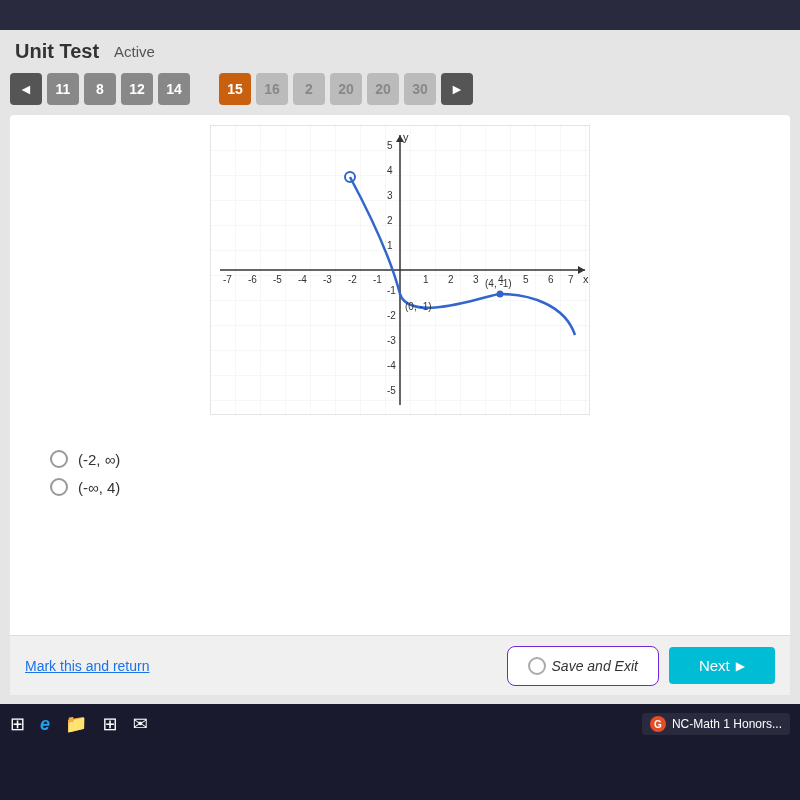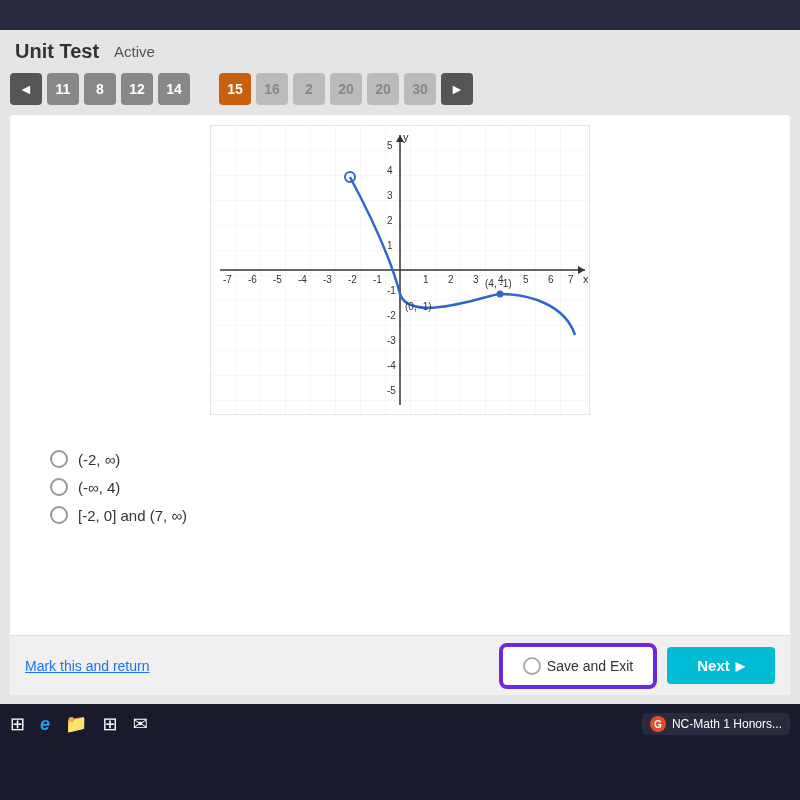--- a/index.html
+++ b/index.html
@@ -140,48 +140,49 @@
     .mark-return {
       color: #1a73e8;
       text-decoration: underline;
       font-size: 14px;
       cursor: pointer;
       margin-right: auto;
     }
 
     .save-exit-btn {
       background: white;
-      border: 4px solid #6d28d9;
+      border: 1px solid #6d28d9;
       border-radius: 8px;
       padding: 10px 20px;
       font-size: 14px;
       cursor: pointer;
       color: #333;
       margin-right: 10px;
       display: flex;
       align-items: center;
       gap: 6px;
+      font-style: italic;
     }
 
     .save-exit-btn::before {
       content: '';
       width: 14px;
       height: 14px;
       border-radius: 50%;
       border: 2px solid #aaa;
       display: inline-block;
     }
 
     .next-btn {
       background: #00bcd4;
       border: none;
       border-radius: 4px;
       padding: 10px 30px;
       font-size: 15px;
-      font-weight: bold;
+      font-weight: normal;
       color: white;
       cursor: pointer;
       display: flex;
       align-items: center;
       gap: 6px;
     }
 
     .next-btn::after {
       content: '▶';
       font-size: 12px;
@@ -319,24 +320,20 @@
 
     <div class="answer-options">
       <div class="option-row">
         <div class="radio-circle"></div>
         <span>(-2, ∞)</span>
       </div>
       <div class="option-row">
         <div class="radio-circle"></div>
         <span>(-∞, 4)</span>
       </div>
-      <div class="option-row">
-        <div class="radio-circle"></div>
-        <span>[-2, 0] and (7, ∞)</span>
-      </div>
     </div>
 
     <div class="bottom-bar">
       <span class="mark-return">Mark this and return</span>
       <button class="save-exit-btn">Save and Exit</button>
       <button class="next-btn">Next</button>
     </div>
 
   </div>
 

